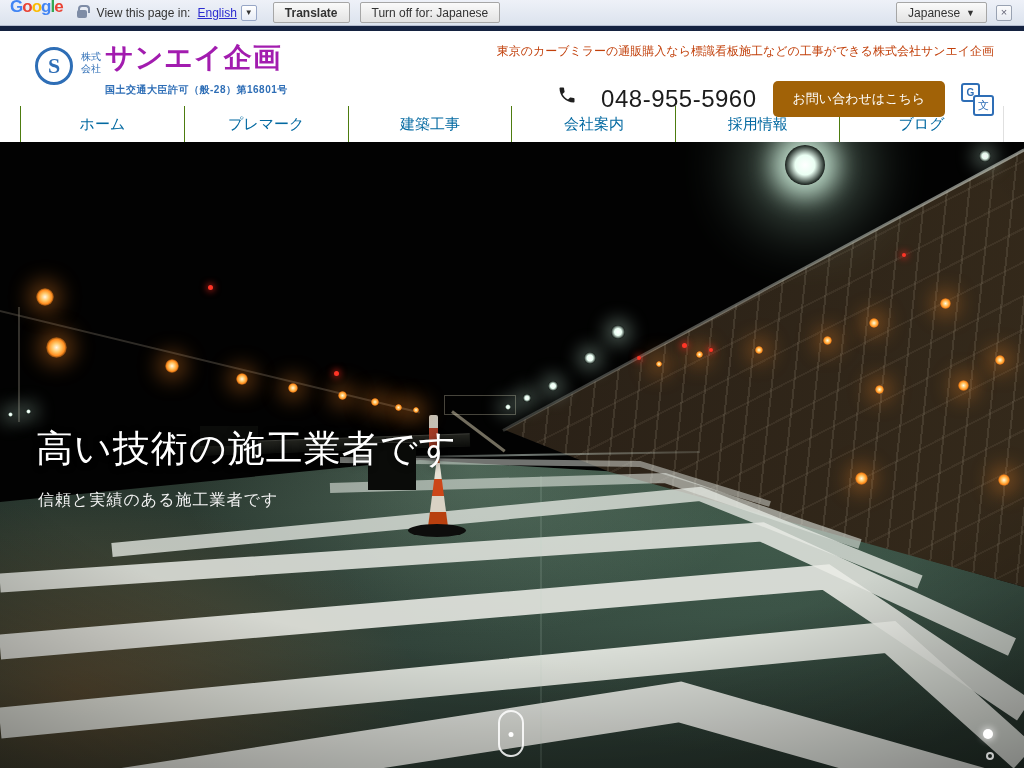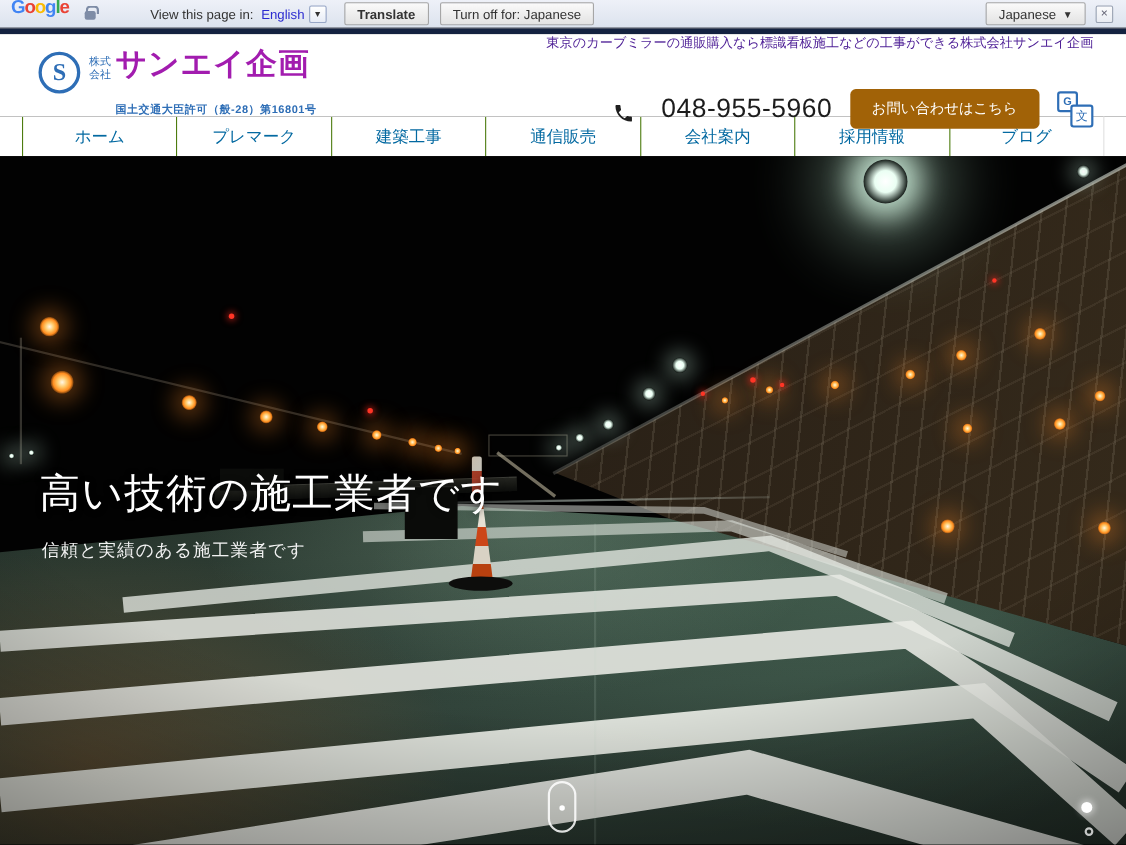--- a/index.html
+++ b/index.html
@@ -7,22 +7,22 @@
     font-family:"Liberation Sans", sans-serif; }
 
   
   .gbar { height:26px; display:flex; align-items:center; padding:0 8px;
     background:linear-gradient(#eef1f8,#dce3ee); border-bottom:1px solid #b6bed0; }
   .glogo { font-weight:700; font-size:17px; letter-spacing:-1px; margin:0 12px 12px 2px; }
   .c-blue{color:#4285F4}.c-red{color:#EA4335}.c-yel{color:#FBBC05}.c-grn{color:#34A853}
   .lock { position:relative; width:10px; height:8px; background:#7e8ca6; border-radius:2px; margin:2px 10px 0 2px; }
   .lock:before { content:""; position:absolute; left:1px; top:-5px; width:8px; height:6px;
     border:2px solid #7e8ca6; border-bottom:none; border-radius:4px 4px 0 0; }
-  .glabel { font-size:12px; color:#333; margin-right:7px;margin-left:40px; }
-  .glink { font-size:12px; color:#2b2bd0; cursor:pointer; }
+  .glabel { font-size:12px; color:#333; margin-right:7px; }
+  .glink { font-size:12px; color:#2b2bd0; text-decoration:underline; cursor:pointer; }
   .gdrop { width:16px; height:16px; margin-left:4px; border:1px solid #97a6c6; border-radius:2px;
     background:linear-gradient(#fff,#e7ecf6); font-size:8px; color:#333;
     display:inline-flex; align-items:center; justify-content:center; cursor:pointer; }
   .gbtn { background:linear-gradient(#fafafa,#e3e3e3); border:1px solid #a6a6a6; border-radius:2px;
     font-size:12px; color:#333; padding:0 11px; height:21px; display:inline-flex;
     align-items:center; cursor:pointer; }
   .gbtn.bold { font-weight:700; margin-left:16px; }
   .gbtn.toff { margin-left:10px; }
   .gbtn.opts { margin-left:auto; gap:6px; }
   .gclose { width:16px; height:16px; margin:0 4px 0 9px; border:1px solid #99a2b2; border-radius:2px;
@@ -33,24 +33,24 @@
 
   
   .header { position:relative; height:75px; background:#fff; }
   .logo { position:absolute; left:35px; top:12px; display:flex; cursor:pointer; }
   .logo-mark { width:38px; height:38px; border:3px solid #2e6eb6; border-radius:50%;
     color:#2e6eb6; font:700 22px "Liberation Serif", serif;
     display:flex; align-items:center; justify-content:center; margin-top:4px; }
   .logo-kk { display:flex; flex-direction:column; font-size:10px; font-weight:400;
     color:#2e6eb6; line-height:1.2; margin:8px 4px 0 8px; }
   .logo-company { font-size:28px; font-weight:700; color:#a21caf; line-height:1.1; letter-spacing:1px; }
-  .logo-license { font-size:10px; font-weight:700; color:#2e6eb6; margin-top:19px; letter-spacing:0.5px; }
-  .tagline { position:absolute; top:0; right:30px; font-size:12px; color:#4c1d95; }
+  .logo-license { font-size:10px; font-weight:700; color:#2e6eb6; margin-top:9px; letter-spacing:0.5px; }
+  .tagline { position:absolute; top:12px; right:30px; font-size:12px; color:#c2410c; }
   .hright { position:absolute; right:30px; top:50px; display:flex; align-items:center; gap:16px; }
-  .phone { display:flex; align-items:flex-end; gap:24px; font-size:24px; color:#1c1c1c; letter-spacing:0.5px; }
+  .phone { display:flex; align-items:flex-start; gap:24px; font-size:24px; color:#1c1c1c; letter-spacing:0.5px; }
   .contact-btn { background:#a16207; color:#fff; font-size:13px; padding:9px 20px;
     border-radius:5px; cursor:pointer; }
   .mini-tr { position:relative; width:33px; height:33px; cursor:pointer; }
   .mini-tr .bk { position:absolute; left:0; top:0; width:19px; height:19px; border:2px solid #2e6eb6;
     border-radius:3px; background:#fff; color:#2e6eb6; font-size:10px; font-weight:700;
     display:flex; align-items:center; justify-content:center; }
   .mini-tr .fr { position:absolute; right:0; bottom:0; width:21px; height:21px; border:2px solid #2e6eb6;
     border-radius:3px; background:#fff; color:#2e6eb6; font-size:11px;
     display:flex; align-items:center; justify-content:center; }
 
@@ -167,21 +167,20 @@
       <span class="bk">G</span>
       <span class="fr">文</span>
     </div>
   </div>
 </div>
 
 <div class="nav">
   <div class="nav-item">ホーム</div>
   <div class="nav-item">プレマーク</div>
   <div class="nav-item">建築工事</div>
-  <div class="nav-item">通信販売</div>
   <div class="nav-item">会社案内</div>
   <div class="nav-item">採用情報</div>
   <div class="nav-item">ブログ</div>
 </div>
 
 <div class="hero">
   <div class="road"></div>
   <div class="wall"></div>
   <div class="abs wall-rail"></div>
 

